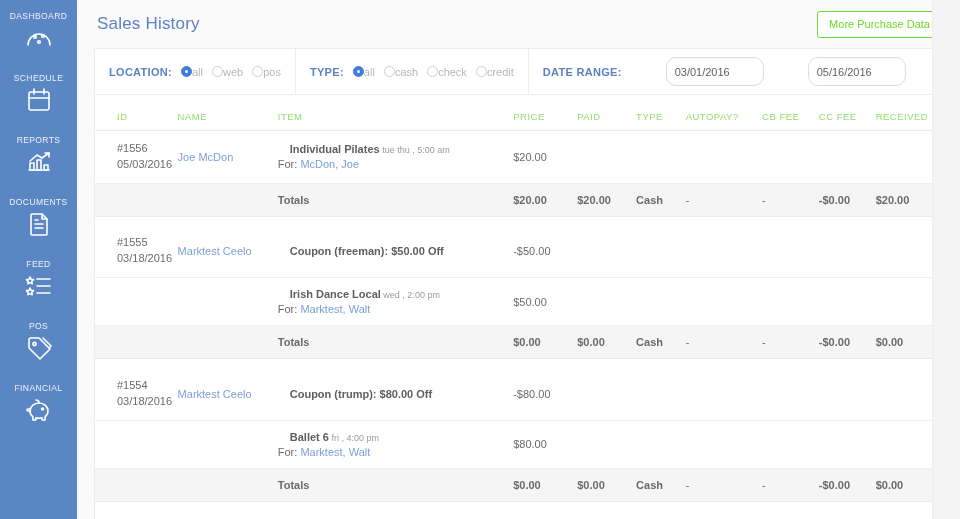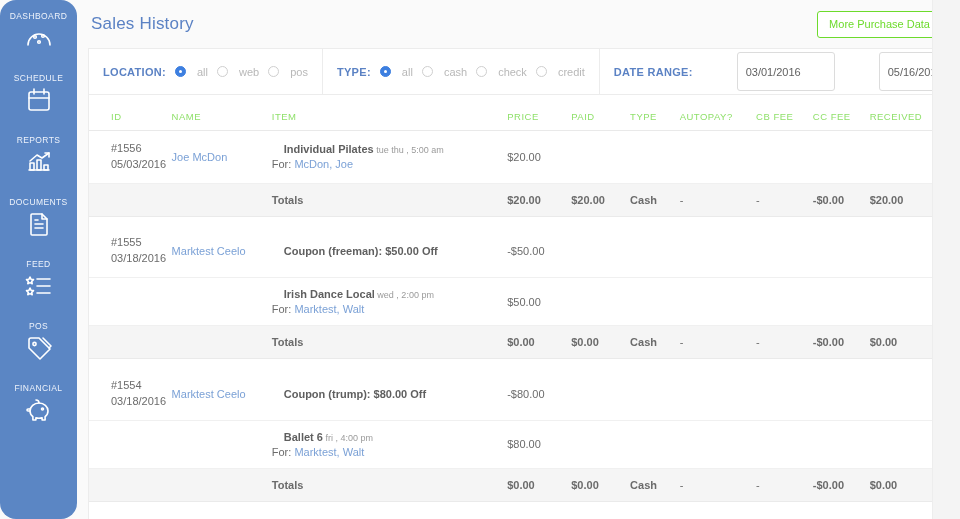--- a/index.html
+++ b/index.html
@@ -10,21 +10,20 @@
     background: #ffffff;
   }
   #app { position: relative; width: 960px; height: 519px; display: flex; background:#fafafa; }
 
   
   .sidebar {
     width: 77px; height: 519px;
     background: #5b86c4;
     flex: 0 0 77px;
     overflow: hidden;
-    border-radius: 16px;
   }
   .nav-item {
     height: 62px;
     display: flex; flex-direction: column;
     align-items: center; justify-content: center;
     color: #ffffff;
     cursor: pointer;
     gap: 3px;
   }
   .nav-item.active { background: #25395a; }
@@ -39,20 +38,21 @@
   .nav-icon { width: 30px; height: 28px; display:flex; align-items:center; justify-content:center; }
   .nav-icon svg { display:block; }
 
   
   .main {
     flex: 1 1 auto;
     height: 519px;
     position: relative;
     background: #fafafa;
     overflow: hidden;
+    margin-left: 6px;
   }
 
   
   .topbar {
     height: 48px;
     display: flex; align-items: center; justify-content: space-between;
     padding: 0 18px 0 14px;
     background: #fafafa;
   }
   .page-title {
@@ -99,41 +99,41 @@
   }
   .filter-group.last { border-right: none; gap: 44px; }
   .filter-label {
     font-size: 11px;
     font-weight: bold;
     color: #5b82c4;
     letter-spacing: 0.3px;
     white-space: nowrap;
   }
   .radio {
-    display: flex; align-items: center; gap: 11px;
+    display: flex; align-items: center; gap: 0;
     cursor: pointer;
     white-space: nowrap;
   }
   .radio .dot {
     width: 11px; height: 11px; border-radius: 50%;
     border: 1px solid #cfcfcf; background: #ffffff;
     display: inline-block; position: relative; flex: 0 0 11px;
   }
   .radio.on .dot { border-color: #3d7fe0; background: #3d7fe0; }
   .radio.on .dot::after {
     content: ""; position: absolute;
     left: 3px; top: 3px; width: 3px; height: 3px;
     border-radius: 50%; background: #ffffff;
   }
   .radio .rl { font-size: 11px; color: #b8b8b8; }
 
   .date-input {
-    width: 98px; height: 39px;
+    width: 98px; height: 29px;
     border: 1px solid #dcdcdc;
-    border-radius: 3px;
+    border-radius: 10px;
     background: #ffffff;
     font-family: "Liberation Sans", sans-serif;
     font-size: 11px;
     color: #616161;
     padding: 8px 8px;
     outline: none;
   }
 
   
   .tablewrap { padding: 0 0 0 0; }

